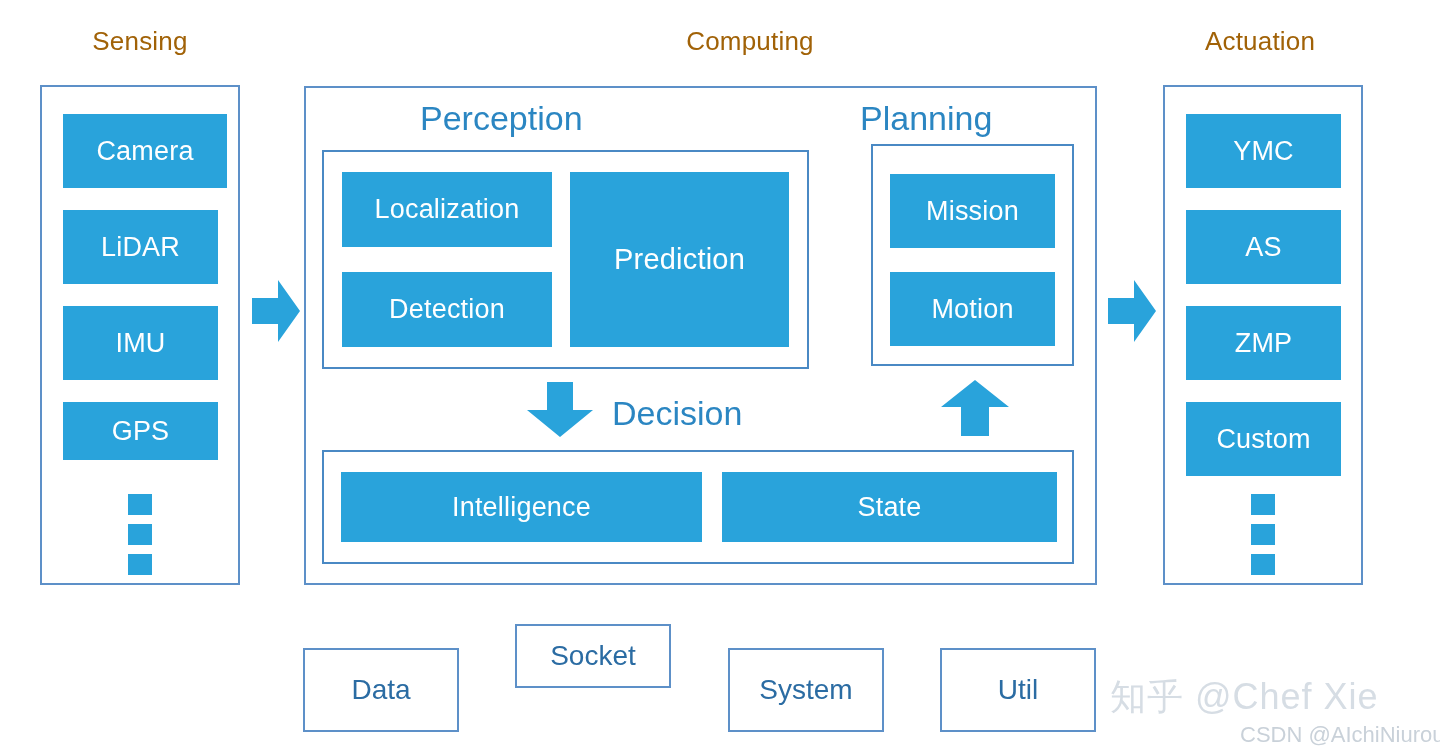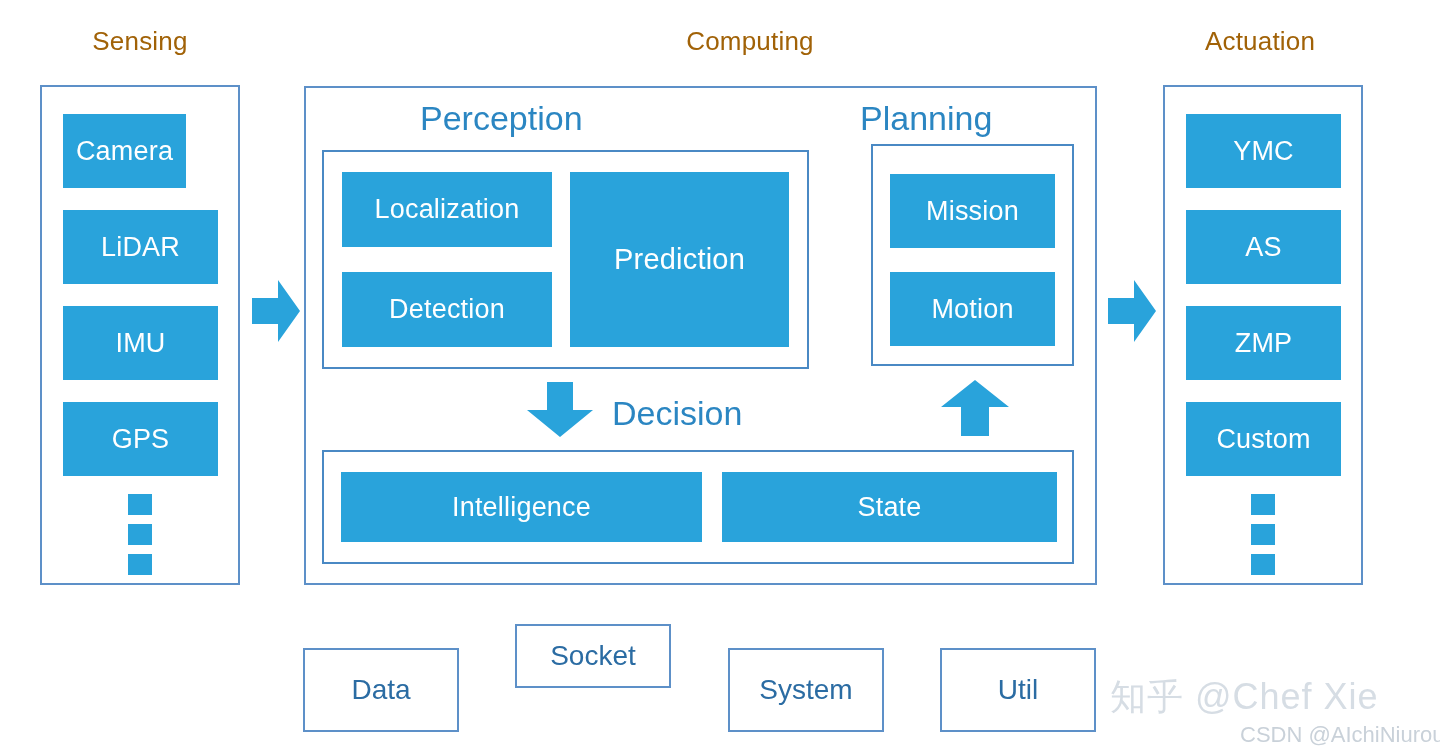--- a/index.html
+++ b/index.html
@@ -113,30 +113,30 @@
     white-space: nowrap;
   }
 </style>
 </head>
 <body>
 
 <div class="col-title" style="left:40px; top:26px; width:200px;">Sensing</div>
 
 <div class="frame" style="left:40px; top:85px; width:200px; height:500px;"></div>
 
-<div class="blk" style="left:63px; top:114px; width:123px; height:74px;">
+<div class="blk" style="left:63px; top:114px; width:164px; height:74px;">
   <span>Camera</span>
 </div>
 <div class="blk" style="left:63px; top:210px; width:155px; height:74px;">
   <span>LiDAR</span>
 </div>
 <div class="blk" style="left:63px; top:306px; width:155px; height:74px;">
   <span>IMU</span>
 </div>
-<div class="blk" style="left:63px; top:402px; width:155px; height:74px;">
+<div class="blk" style="left:63px; top:402px; width:155px; height:58px;">
   <span>GPS</span>
 </div>
 
 <div class="dots" style="left:128px; top:494px; width:24px; height:81px;">
   <i></i>
     <i></i>
     <i></i>
 </div>
 
 <div class="arrow" style="left:252px; top:280px;">

